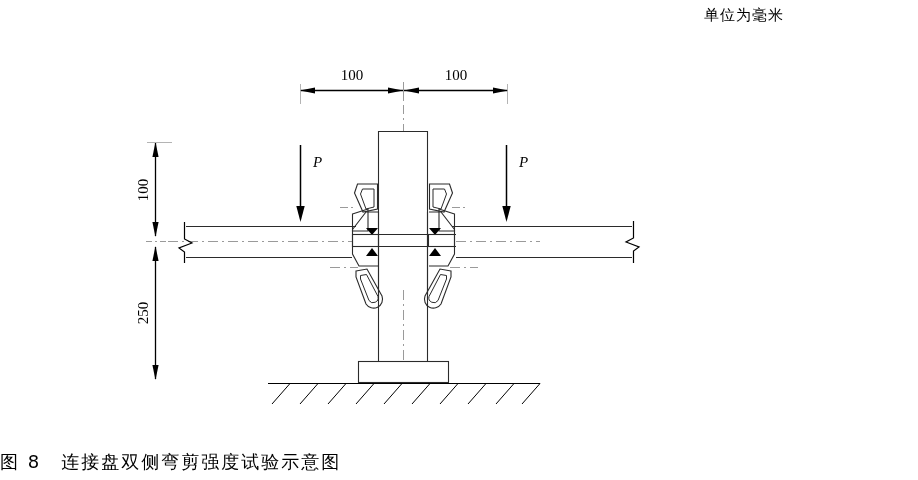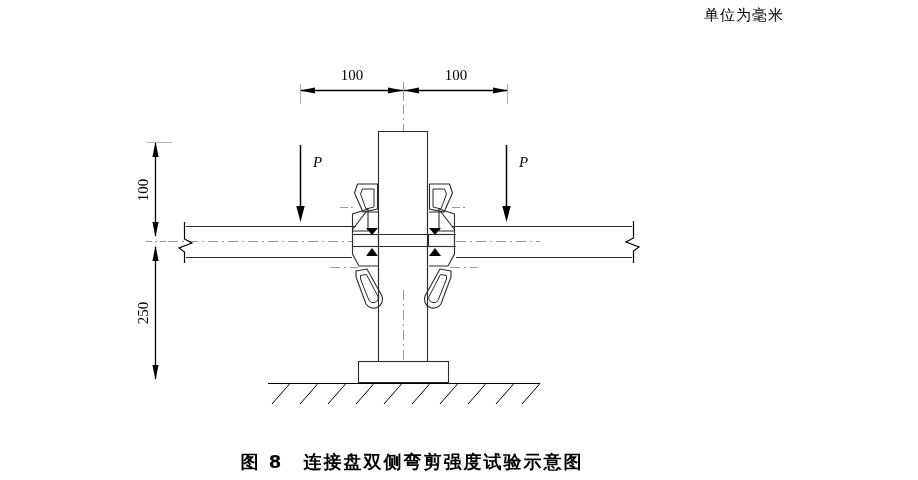--- a/index.html
+++ b/index.html
@@ -29,24 +29,24 @@
     font-family: "DejaVu Sans", "Liberation Sans", sans-serif;
     font-size: 15px;
     letter-spacing: 1px;
     white-space: nowrap;
   }
   .caption {
     position: absolute;
     left: 0;
     right: 0;
     top: 450px;
-    text-align: center;
+    text-align: left;
     font-family: "DejaVu Sans", "Liberation Sans", sans-serif;
     font-size: 18px;
-    font-weight: bold;
+    font-weight: normal;
     letter-spacing: 2px;
     white-space: nowrap;
   }
   svg.drawing {
     position: absolute;
     left: 0;
     top: 0;
     width: 918px;
     height: 480px;
   }

